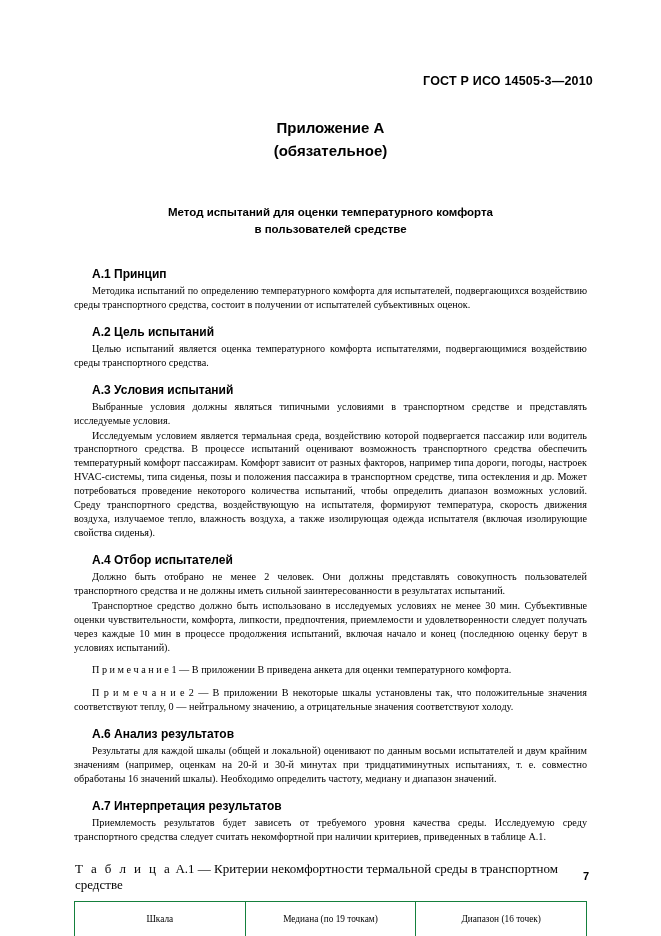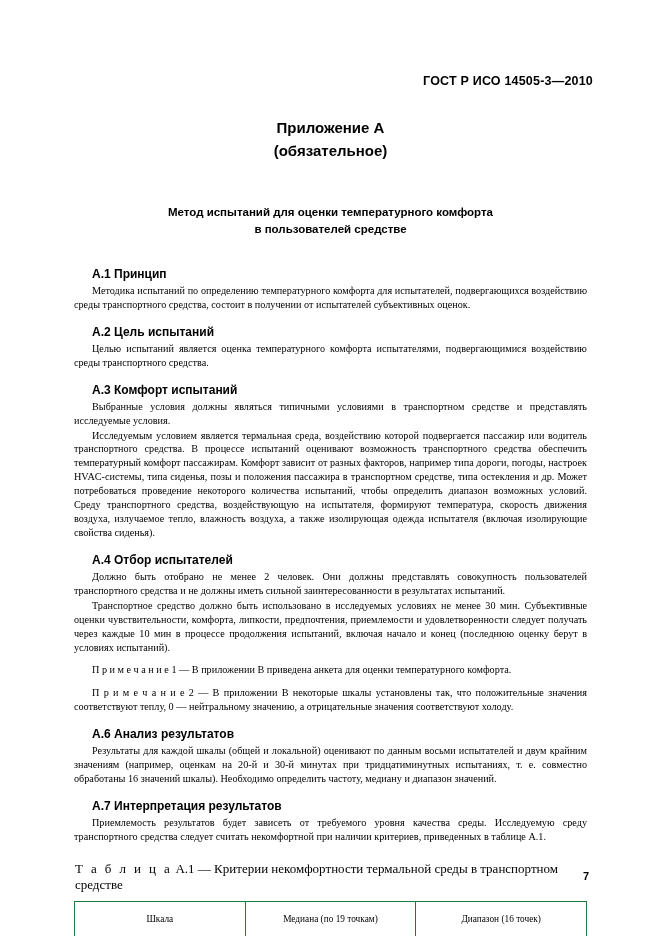--- a/index.html
+++ b/index.html
@@ -132,21 +132,21 @@
     <div>Метод испытаний для оценки температурного комфорта</div>
     <div>в пользователей средстве</div>
   </div>
 
   <div class="sec-head first">А.1 Принцип</div>
   <p class="body">Методика испытаний по определению температурного комфорта для испытателей, подвергающихся воздействию среды транспортного средства, состоит в получении от испытателей субъективных оценок.</p>
 
   <div class="sec-head">А.2 Цель испытаний</div>
   <p class="body">Целью испытаний является оценка температурного комфорта испытателями, подвергающимися воздействию среды транспортного средства.</p>
 
-  <div class="sec-head">А.3 Комфорт испытаний</div>
+  <div class="sec-head">А.3 Условия испытаний</div>
   <p class="body">Выбранные условия должны являться типичными условиями в транспортном средстве и представлять исследуемые условия.</p>
   <p class="body">Исследуемым условием является термальная среда, воздействию которой подвергается пассажир или водитель транспортного средства. В процессе испытаний оценивают возможность транспортного средства обеспечить температурный комфорт пассажирам. Комфорт зависит от разных факторов, например типа дороги, погоды, настроек HVAC-системы, типа сиденья, позы и положения пассажира в транспортном средстве, типа остекления и др. Может потребоваться проведение некоторого количества испытаний, чтобы определить диапазон возможных условий. Среду транспортного средства, воздействующую на испытателя, формируют температура, скорость движения воздуха, излучаемое тепло, влажность воздуха, а также изолирующая одежда испытателя (включая изолирующие свойства сиденья).</p>
 
   <div class="sec-head">А.4 Отбор испытателей</div>
   <p class="body">Должно быть отобрано не менее 2 человек. Они должны представлять совокупность пользователей транспортного средства и не должны иметь сильной заинтересованности в результатах испытаний.</p>
 
   <p class="body">Транспортное средство должно быть использовано в исследуемых условиях не менее 30 мин. Субъективные оценки чувствительности, комфорта, липкости, предпочтения, приемлемости и удовлетворенности следует получать через каждые 10 мин в процессе продолжения испытаний, включая начало и конец (последнюю оценку берут в условиях испытаний).</p>
   <p class="note">П р и м е ч а н и е   1 — В приложении В приведена анкета для оценки температурного комфорта.</p>
   <p class="note">П р и м е ч а н и е   2 — В приложении В некоторые шкалы установлены так, что положительные значения соответствуют теплу, 0 — нейтральному значению, а отрицательные значения соответствуют холоду.</p>
 

